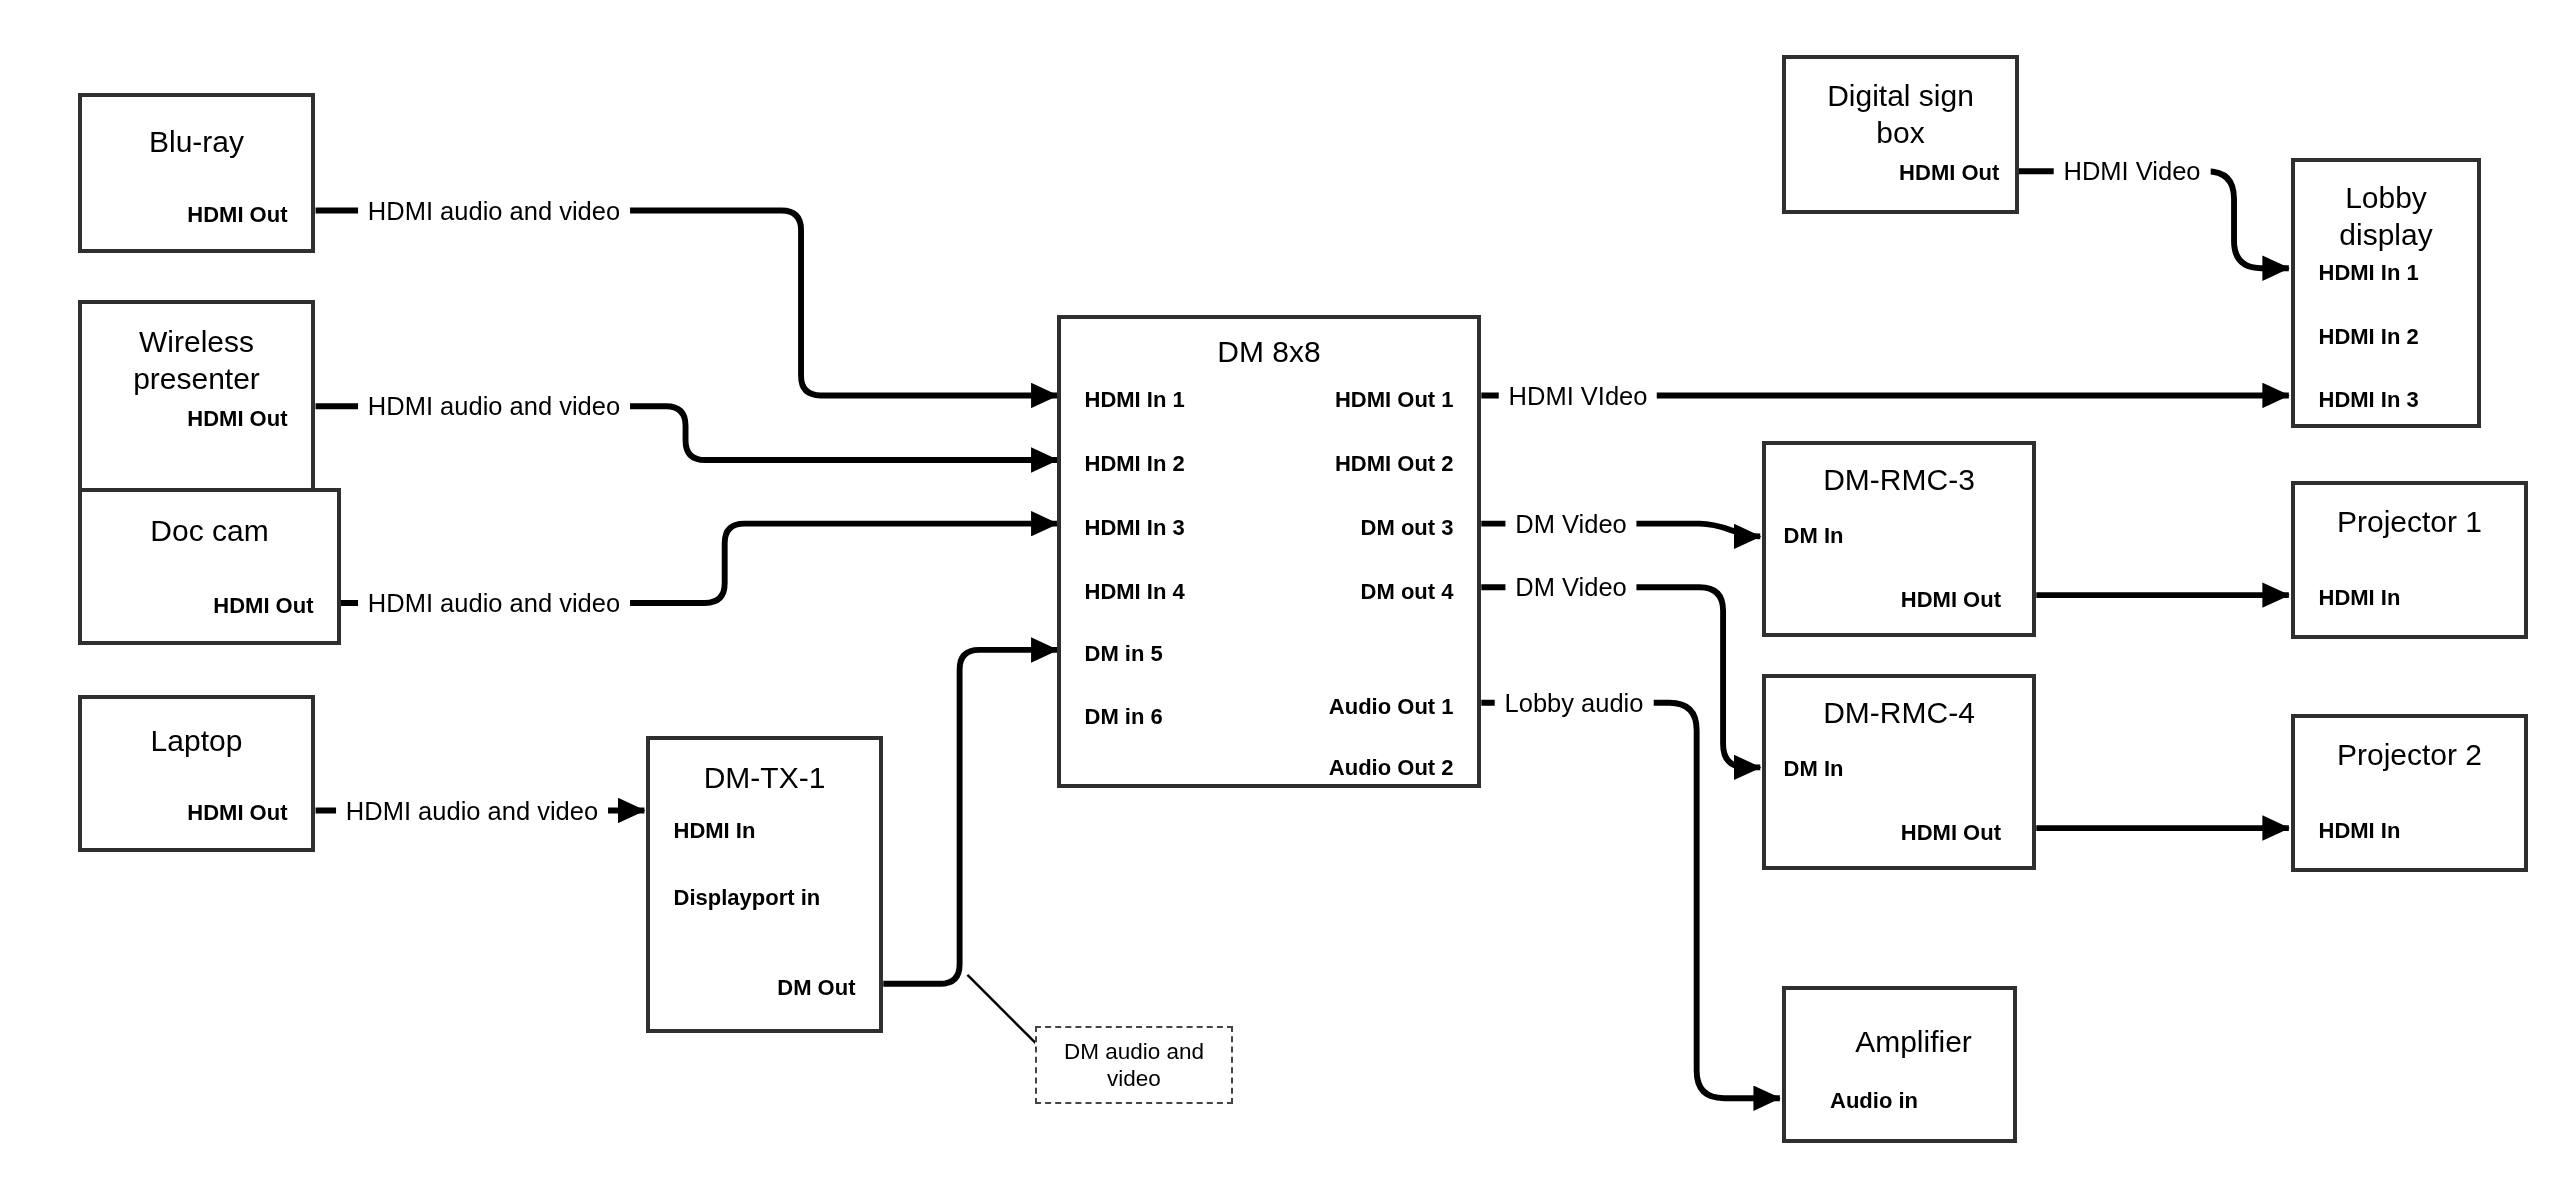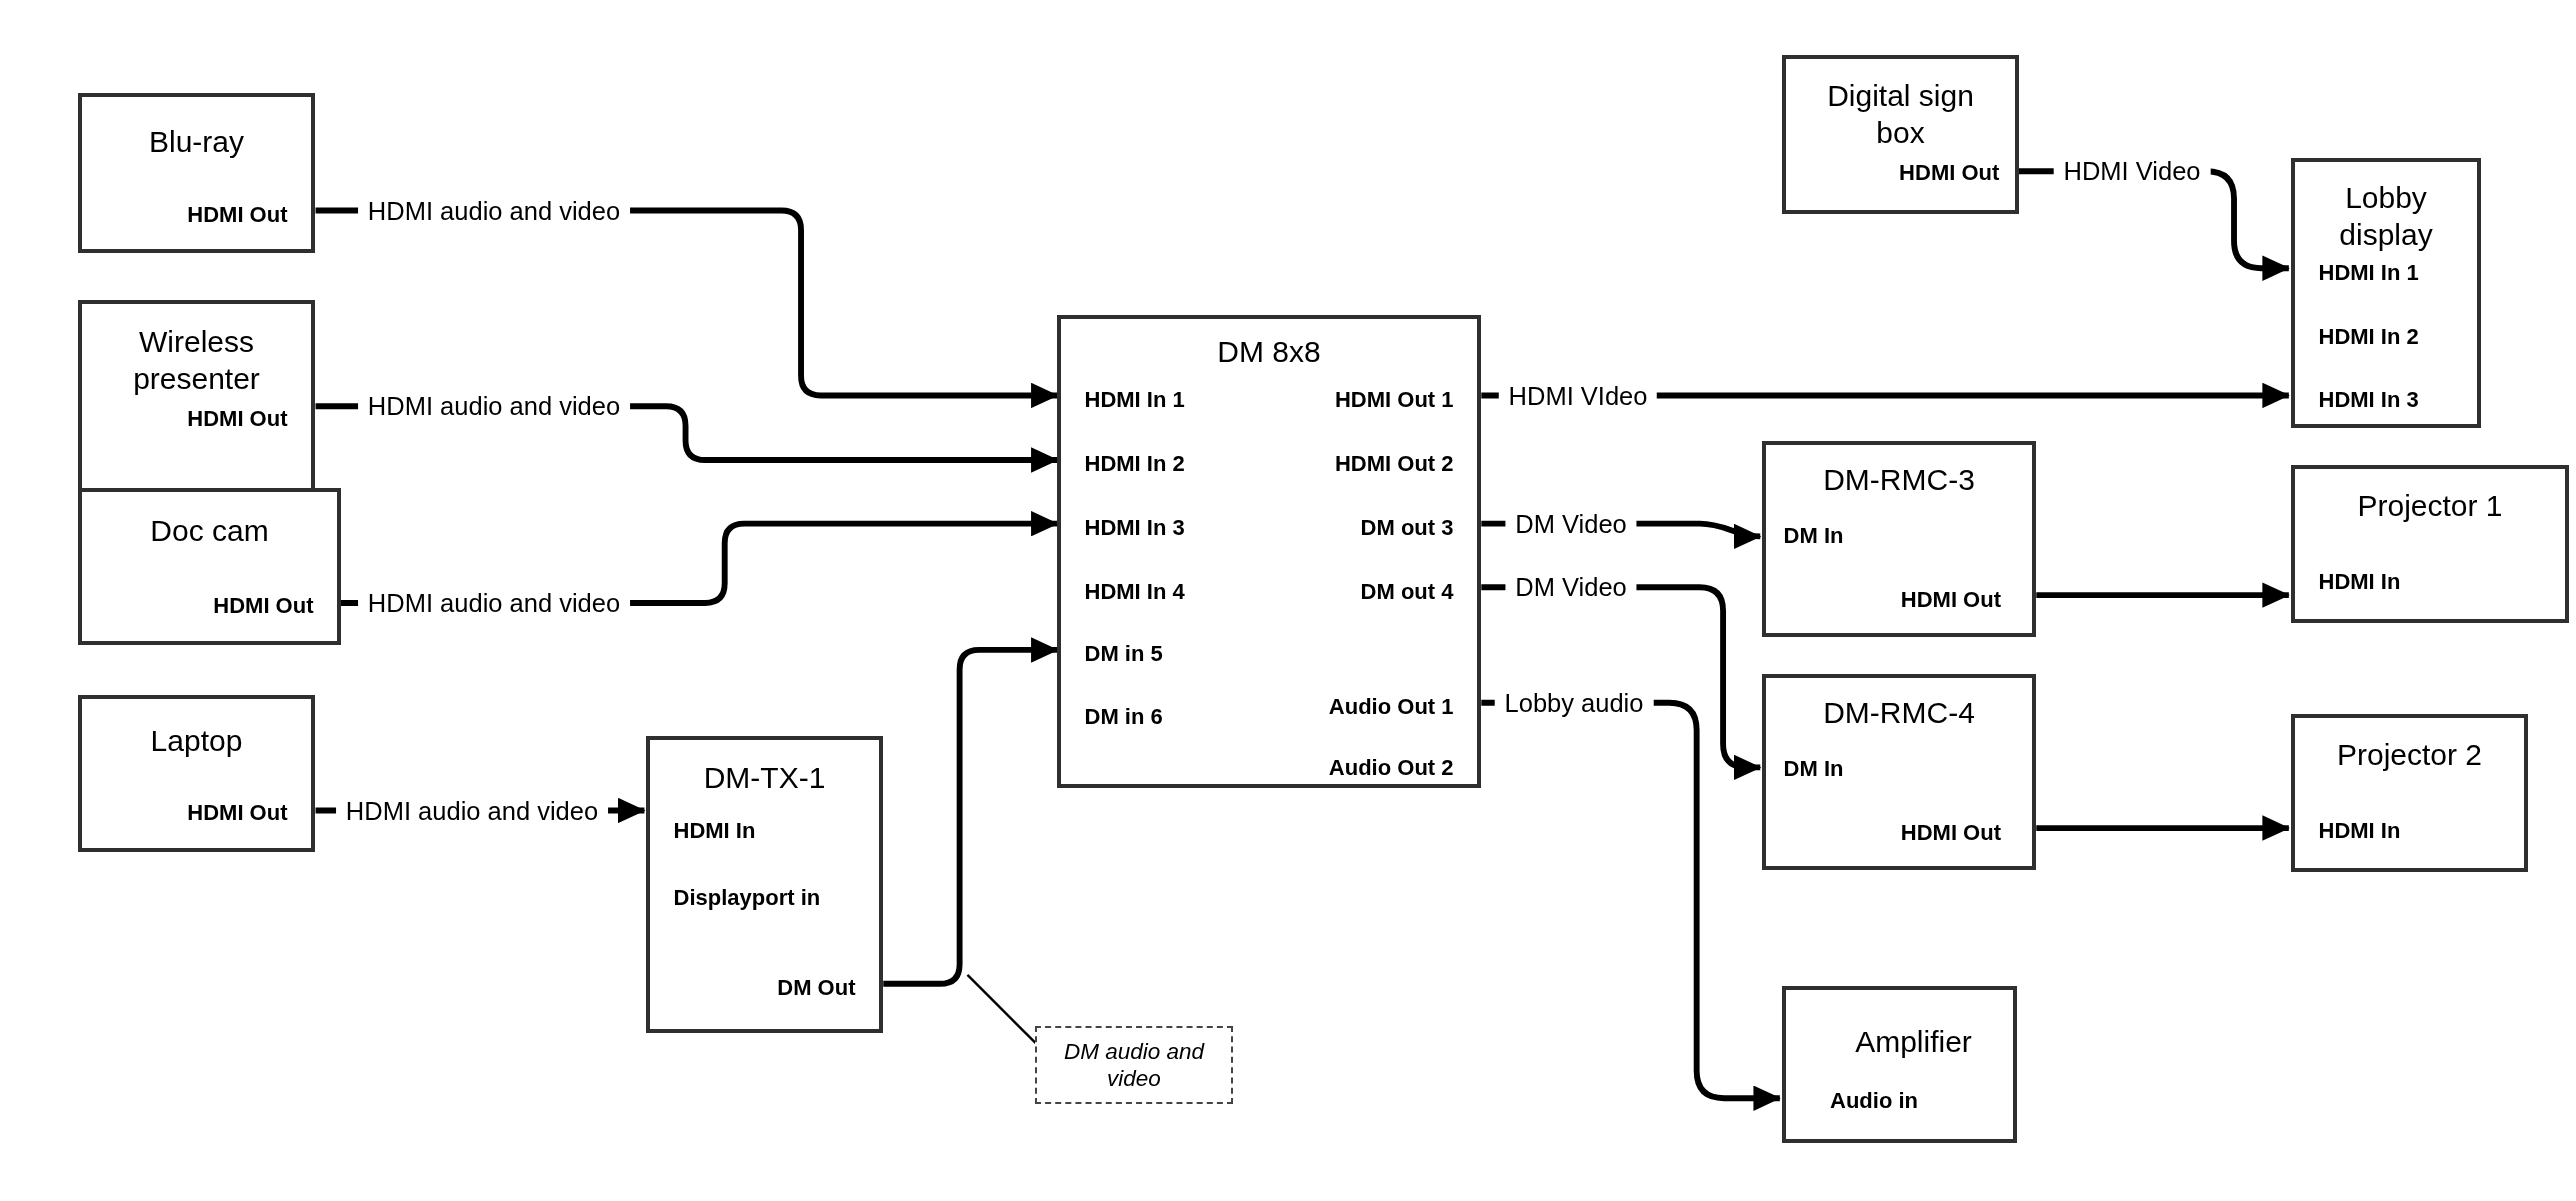--- a/index.html
+++ b/index.html
@@ -55,21 +55,20 @@
   }
   .note {
     position: absolute;
     border: 2px dashed #444444;
     background: #ffffff;
     display: flex;
     align-items: center;
     justify-content: center;
     box-sizing: border-box;
     z-index: 2;
-    font-style: italic;
   }
   .note-text {
     width: 171px;
     text-align: center;
     font-size: 22.5px;
     line-height: 27.4px;
   }
 </style>
 </head>
 <body>
@@ -162,21 +161,21 @@
     <div class="port left" style="top:158px;">HDMI In 2</div>
     <div class="port left" style="top:221px;">HDMI In 3</div>
   </div>
 
   <div class="node" style="left:1762px; top:441px; width:274px; height:196px;">
     <div class="node-title" style="top:15.7px;">DM-RMC-3</div>
     <div class="port left" style="top:74px; padding-left:17.6px;">DM In</div>
     <div class="port right" style="top:138px; padding-right:31px;">HDMI Out</div>
   </div>
 
-  <div class="node" style="left:2291px; top:465px; width:278px; height:158px;">
+  <div class="node" style="left:2291px; top:481px; width:237px; height:158px;">
     <div class="node-title" style="top:17.6px;">Projector 1</div>
     <div class="port left" style="top:96px;">HDMI In</div>
   </div>
 
   <div class="node" style="left:1762px; top:674px; width:274px; height:196px;">
     <div class="node-title" style="top:15.7px;">DM-RMC-4</div>
     <div class="port left" style="top:74px; padding-left:17.6px;">DM In</div>
     <div class="port right" style="top:138px; padding-right:31px;">HDMI Out</div>
   </div>
 

